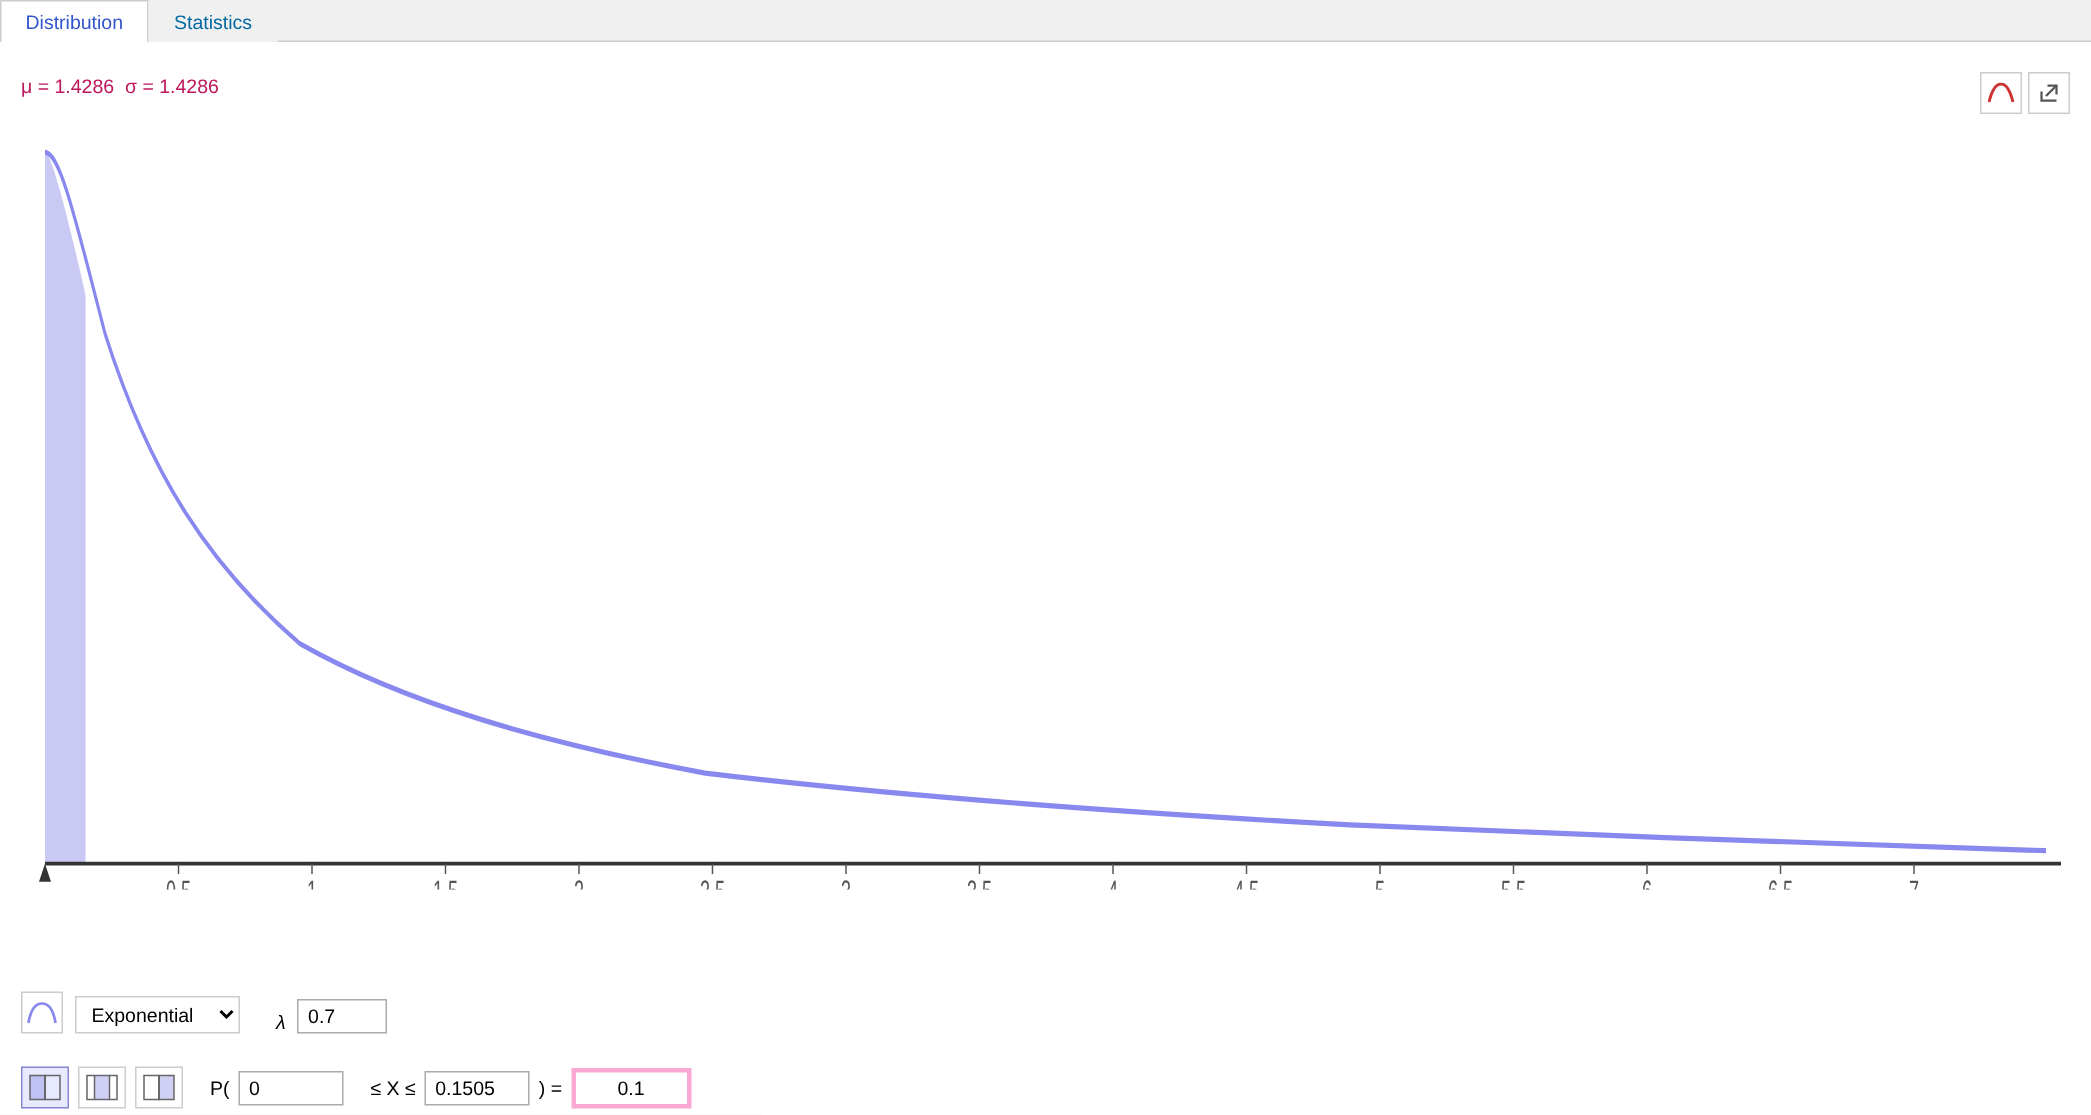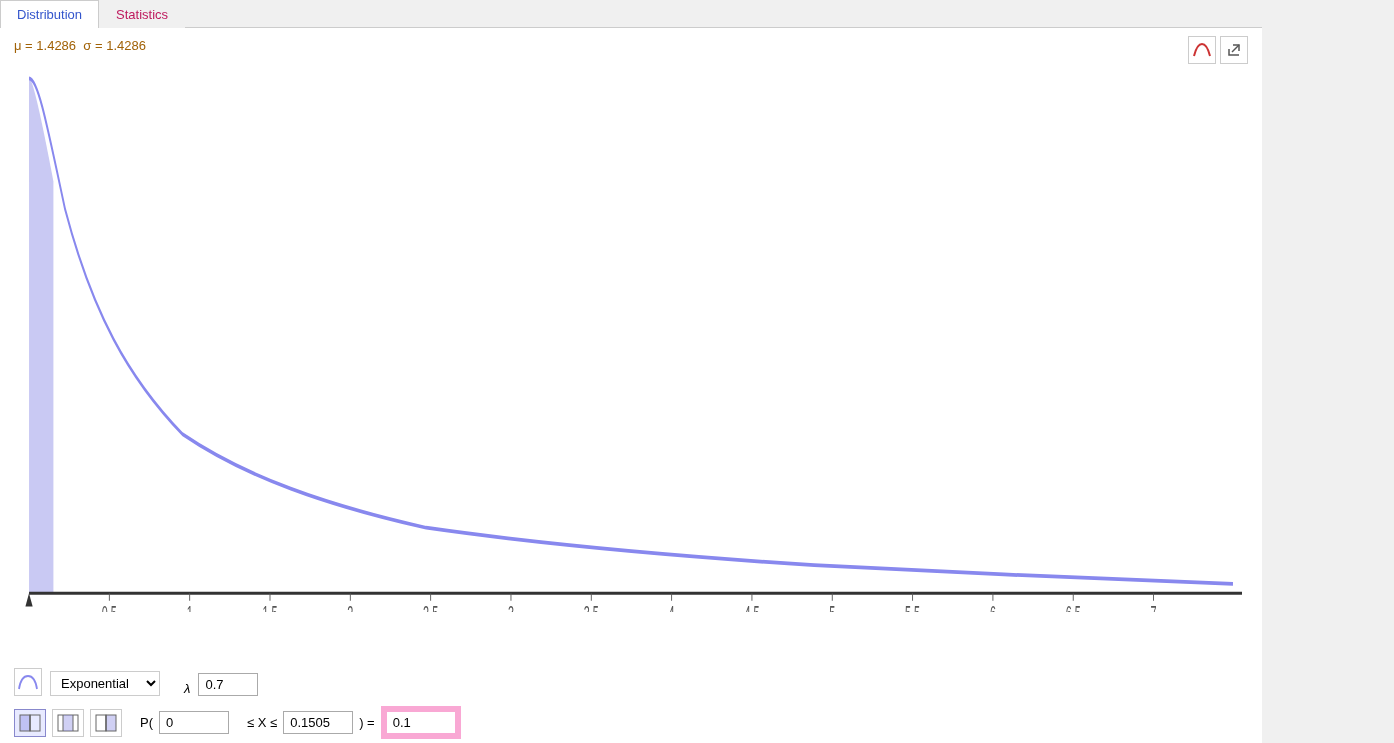--- a/index.html
+++ b/index.html
@@ -1,23 +1,24 @@
 <!DOCTYPE html>
 <html><head>
   <meta charset="utf-8">
   <style>
     * { box-sizing: border-box; margin: 0; padding: 0; }
     body { font-family: Arial, sans-serif; font-size: 13px; background: #f0f0f0; }
     
     .app-container {
-      width: 1262px;
+      width: 1394px;
       height: 743px;
       background: #fff;
       display: flex;
       flex-direction: column;
+      gap: 12px;
     }
 
     
     .tabs {
       display: flex;
       border-bottom: 1px solid #ccc;
       background: #f0f0f0;
     }
     .tab {
       padding: 6px 16px;
@@ -28,28 +29,28 @@
       margin-bottom: -1px;
       background: #f0f0f0;
     }
     .tab.active {
       background: #fff;
       border-color: #ccc;
       border-bottom-color: #fff;
       color: #3355cc;
     }
     .tab:not(.active) {
-      color: #be185d;
+      color: #0369a1;
     }
 
     
     .stats-line {
       padding: 10px 14px 6px 14px;
       font-size: 13px;
-      color: #a16207;
+      color: #be185d;
       position: relative;
     }
     .stats-icons {
       position: absolute;
       right: 14px;
       top: 8px;
       display: flex;
       gap: 4px;
     }
     .icon-btn {
@@ -137,24 +138,25 @@
       margin-left: 12px;
       font-size: 13px;
     }
     .prob-input {
       border: 1px solid #aaa;
       padding: 3px 6px;
       font-size: 13px;
       width: 70px;
     }
     .prob-result-input {
-      border: 6px solid #f9a8d4;
+      border: 3px solid #f9a8d4;
       padding: 3px 6px;
       font-size: 13px;
       width: 80px;
+      text-align: center;
     }
     .prob-eq {
       font-size: 13px;
     }
 
     svg.chart-svg {
       width: 100%;
       height: 100%;
     }
   </style>

